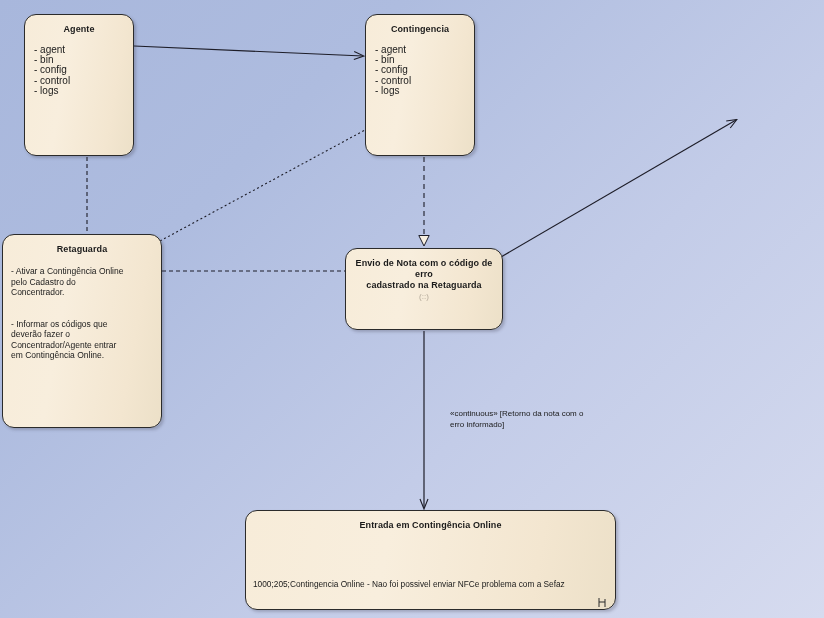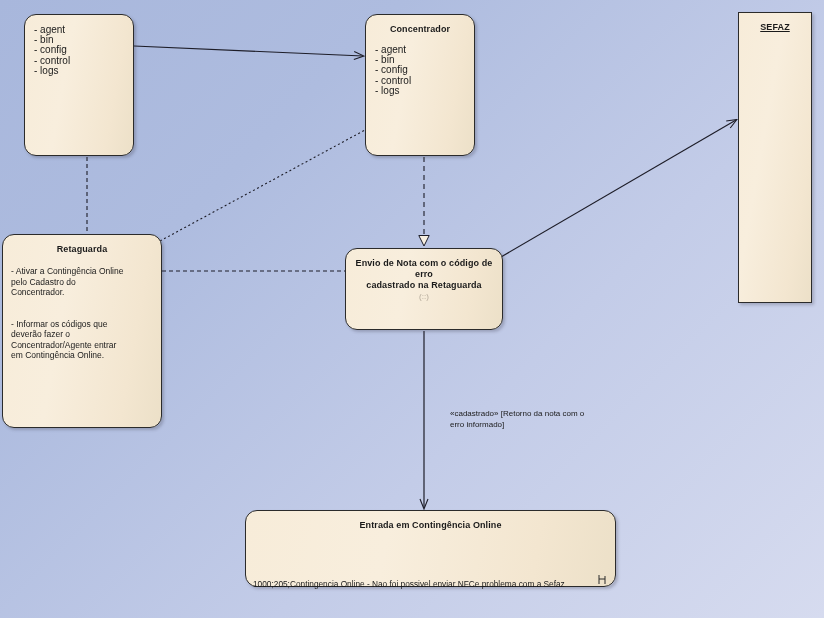--- a/index.html
+++ b/index.html
@@ -90,21 +90,21 @@
     line-height: 10.5px;
     color: #1a1a1a;
     white-space: pre-wrap;
   }
   
   #node-agente        { left: 24px;  top: 14px;  width: 110px; height: 142px; }
   #node-concentrador  { left: 365px; top: 14px;  width: 110px; height: 142px; }
   #node-sefaz         { left: 738px; top: 12px;  width: 74px;  height: 291px; }
   #node-retaguarda    { left: 2px;   top: 234px; width: 160px; height: 194px; }
   #node-envio         { left: 345px; top: 248px; width: 158px; height: 82px; }
-  #node-entrada       { left: 245px; top: 510px; width: 371px; height: 77px; }
+  #node-entrada       { left: 245px; top: 510px; width: 371px; height: 100px; }
   #label-continuous   { left: 450px; top: 409px; width: 160px; }
 </style>
 </head>
 <body>
 
 <div id="canvas">
 
   <svg class="edges" viewBox="0 0 824 618" xmlns="http://www.w3.org/2000/svg">
     <defs>
       <marker id="openArrow" markerWidth="12" markerHeight="10" refX="10" refY="5" orient="auto" markerUnits="userSpaceOnUse">
@@ -127,43 +127,41 @@
     <line x1="162" y1="271" x2="345" y2="271" stroke="#1d1d28" stroke-width="1.1" stroke-dasharray="4,3"></line>
 
     <line x1="424" y1="157" x2="424" y2="246" stroke="#1d1d28" stroke-width="1.1" stroke-dasharray="5,4" marker-end="url(#hollowTri)"></line>
 
     <line x1="501" y1="257" x2="736" y2="120" stroke="#1d1d28" stroke-width="1.2" marker-end="url(#openArrow)"></line>
 
     <line x1="424" y1="331" x2="424" y2="508" stroke="#1d1d28" stroke-width="1.2" marker-end="url(#openArrowDown)"></line>
   </svg>
 
   <div class="node rounded" id="node-agente">
+    <div class="node-title">Agente</div>
     <ul class="attr-list" style="margin-top:10px;">
       <li>- agent</li>
       <li>- bin</li>
       <li>- config</li>
       <li>- control</li>
       <li>- logs</li>
     </ul>
   </div>
 
   <div class="node rounded" id="node-concentrador">
-    <div class="node-title">Concentrador</div>
+    <div class="node-title">Contingencia</div>
     <ul class="attr-list" style="margin-top:10px;">
       <li>- agent</li>
       <li>- bin</li>
       <li>- config</li>
       <li>- control</li>
       <li>- logs</li>
     </ul>
   </div>
 
-  <div class="node sharp" id="node-sefaz">
-    <div class="node-title underline">SEFAZ</div>
-  </div>
 
   <div class="node rounded" id="node-retaguarda">
     <div class="node-title">Retaguarda</div>
     <div class="node-body" style="margin-top:11px;">- Ativar a Contingência Online
 pelo Cadastro do
 Concentrador.
 
 
 - Informar os códigos que
 deverão fazer o
@@ -183,16 +181,16 @@
       <div>1000;205;Contingencia Online - Nao foi possivel enviar NFCe problema com a Sefaz</div>
       
     </div>
     <span class="corner-icon">
       <svg viewBox="0 0 12 12" width="12" height="12" xmlns="http://www.w3.org/2000/svg">
         <path d="M2,2 L2,11 M2,6 L8,6 M8,3 L8,11" fill="none" stroke="#2a2a2a" stroke-width="1"></path>
       </svg>
     </span>
   </div>
 
-  <div class="edge-label" id="label-continuous">«cadastrado» [Retorno da nota com o
+  <div class="edge-label" id="label-continuous">«continuous» [Retorno da nota com o
 erro informado]</div>
 
 </div>
 
 </body></html>

